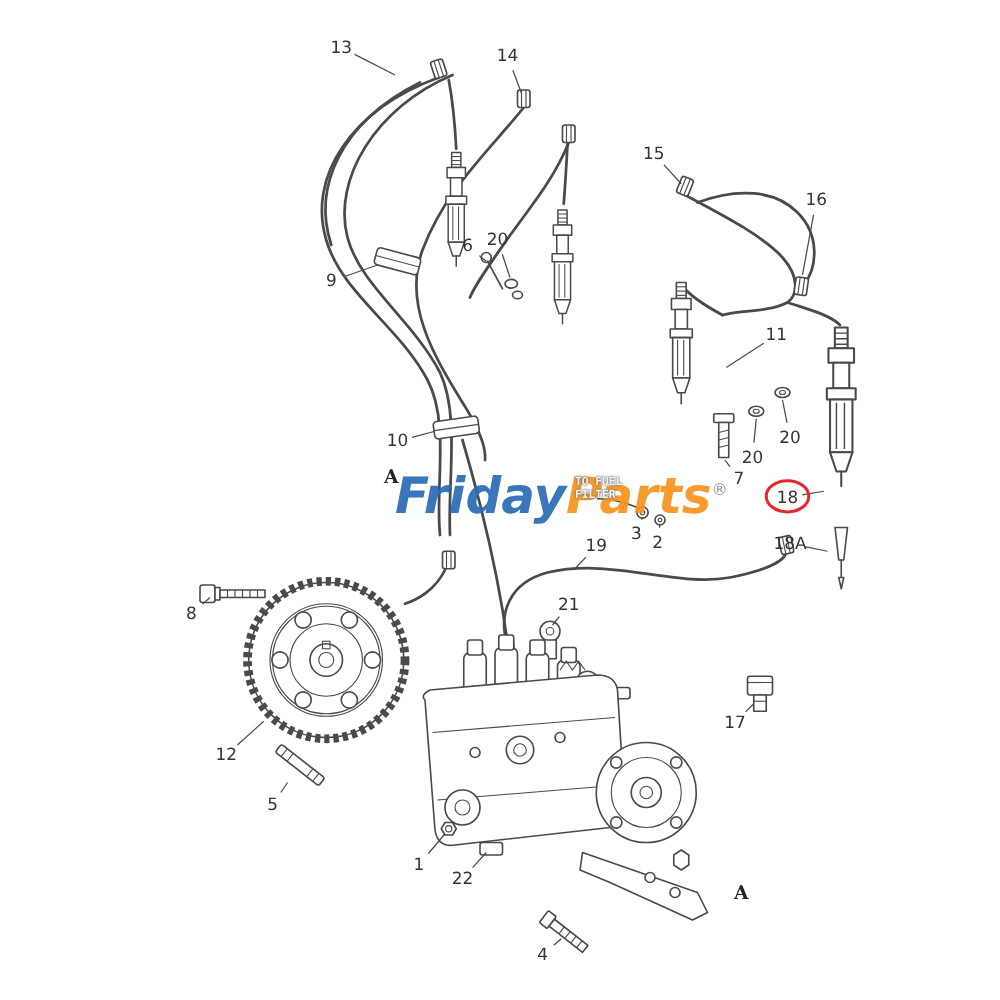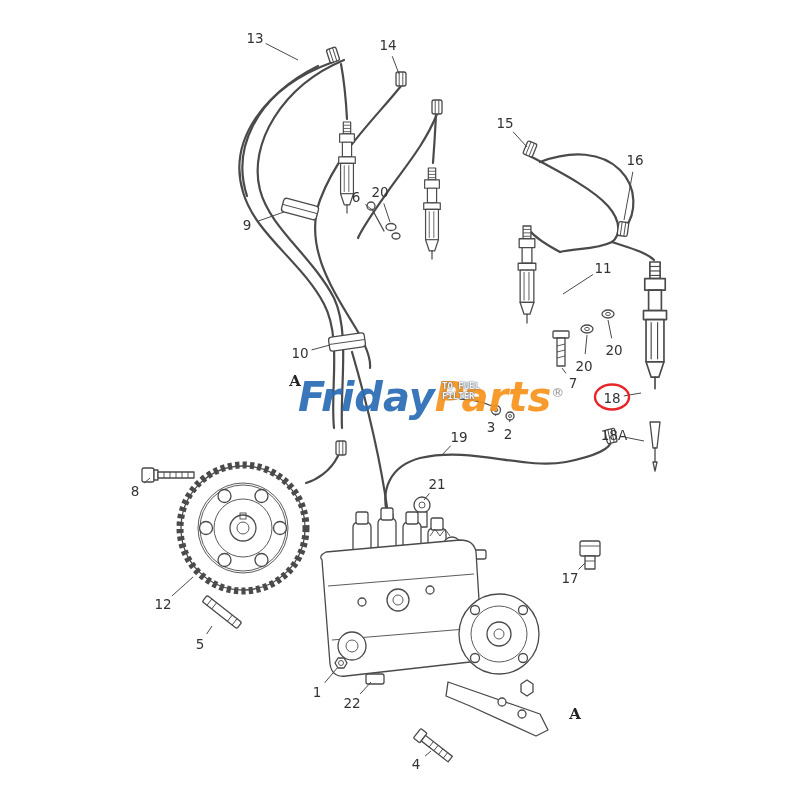--- a/index.html
+++ b/index.html
@@ -1,18 +1,18 @@
 <!DOCTYPE html>
 <html style="--line: #4a4a4a; --hl: #e8262a; --wm1: #2c6cb5; --wm2: #f7941d;"><head>
 <meta charset="utf-8">
 <style>
   html,body{margin:0;padding:0;background:#ffffff;}
   .stage{
     position:relative;width:712px;height:800px;background:#fff;
-    font-family:"DejaVu Sans",sans-serif;overflow:hidden;
+    font-family:"DejaVu Sans",sans-serif;overflow:hidden;margin-left:18px;
   }
   .stage svg{position:absolute;left:0;top:0;z-index:1;}
   
   .art{stroke:var(--line,#4a4a4a);fill:none;stroke-width:2.2;stroke-linecap:round;}
   .art2{stroke:var(--line,#4a4a4a);fill:none;stroke-width:1.3;stroke-linecap:round;}
   .thin{stroke:var(--line,#4a4a4a);fill:none;stroke-width:.9;}
   .part{stroke:var(--line,#4a4a4a);fill:#ffffff;stroke-width:1.3;stroke-linejoin:round;}
   .teeth{stroke:var(--line,#4a4a4a);fill:none;stroke-width:7;stroke-dasharray:4.2 3.2;}
   .leader{stroke:var(--line,#4a4a4a);stroke-width:1;}
   .callout{font:13.5px "DejaVu Sans",sans-serif;fill:#333;text-anchor:middle;dominant-baseline:central;}

